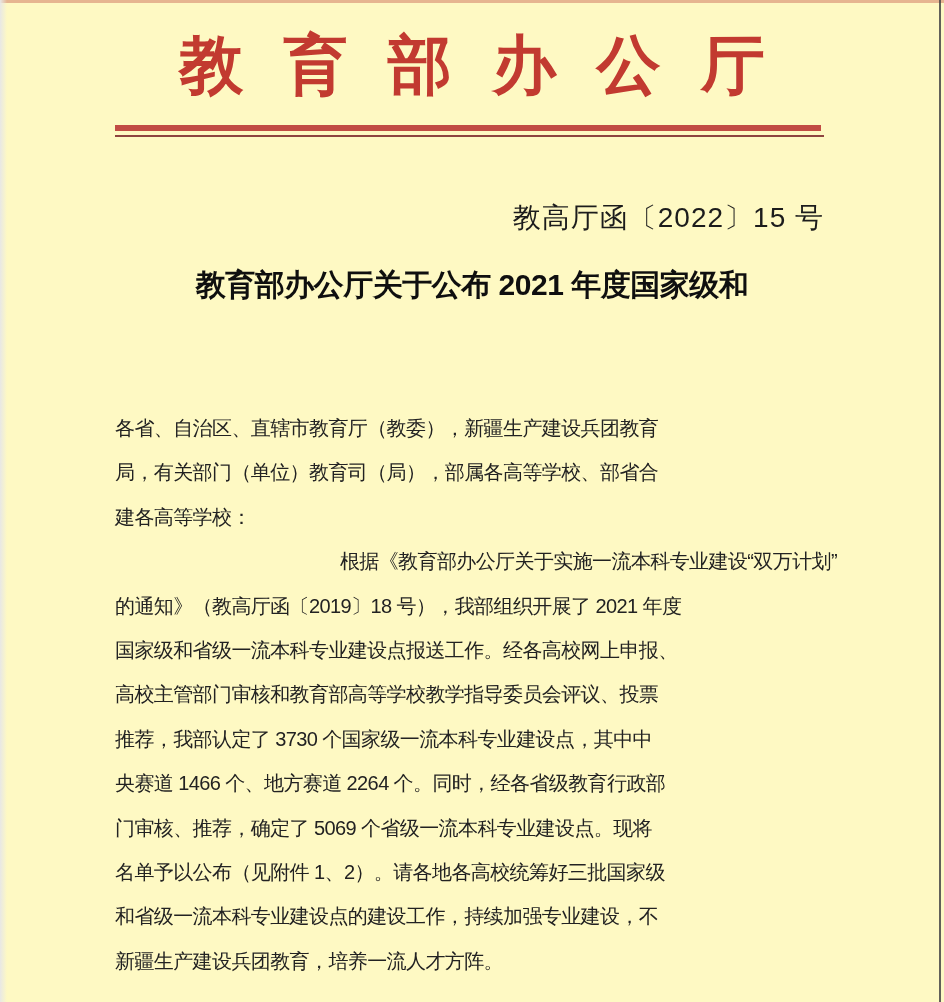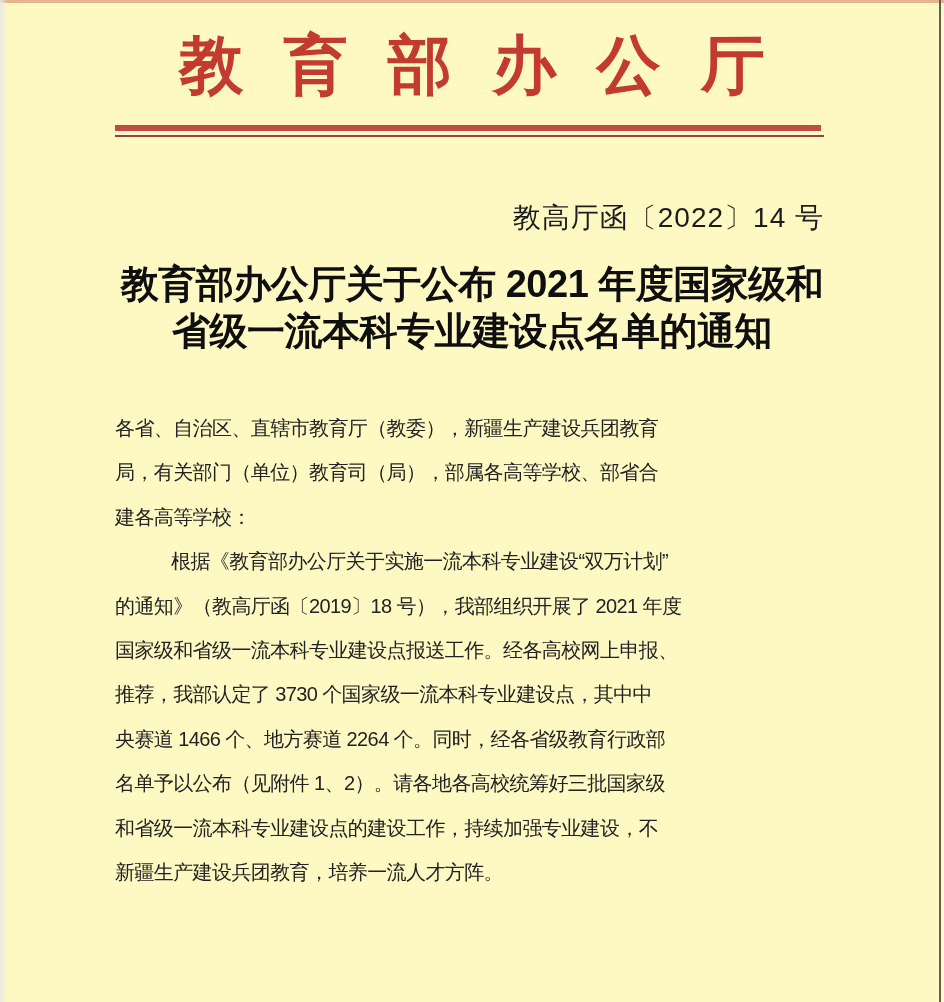--- a/index.html
+++ b/index.html
@@ -50,67 +50,68 @@
     font-size: 28px;
     color: #1c1c1c;
     letter-spacing: 1px;
     white-space: nowrap;
   }
   .title {
     position: absolute; top: 261px; left: 0; right: 0;
     text-align: center;
     font-weight: bold;
     color: #0f0f0f;
-    font-size: 38px;
+    font-size: 30px;
     line-height: 47px;
     letter-spacing: -0.5px;
   }
   .body-text {
     position: absolute; top: 406px; left: 115px; width: 722px;
     color: #222222;
     font-size: 20px;
   }
   .line {
     height: 44.4px;
     line-height: 44.4px;
     letter-spacing: -0.6px;
     white-space: nowrap;
   }
-  .line.indent { text-indent: 56px; }
+  .line.indent { text-indent: 56px; text-align: right; }
 </style>
 </head>
 <body>
 
 <div class="page">
 
   <div class="edge-top-red"></div>
   <div class="edge-left"></div>
 
   <h1 class="agency">教育部办公厅</h1>
 
   <div class="rule-thick"></div>
   <div class="rule-thin"></div>
 
-  <div class="doc-number">教高厅函〔2022〕14 号</div>
+  <div class="doc-number">教高厅函〔2022〕15 号</div>
 
   <div class="title">
     <div>教育部办公厅关于公布 2021 年度国家级和</div>
-    <div>省级一流本科专业建设点名单的通知</div>
   </div>
 
   <div class="body-text">
     <div class="line">各省、自治区、直辖市教育厅（教委），新疆生产建设兵团教育</div>
     <div class="line">局，有关部门（单位）教育司（局），部属各高等学校、部省合</div>
     <div class="line">建各高等学校：</div>
 
     <div class="line indent">根据《教育部办公厅关于实施一流本科专业建设“双万计划”</div>
     <div class="line">的通知》（教高厅函〔2019〕18 号），我部组织开展了 2021 年度</div>
     <div class="line">国家级和省级一流本科专业建设点报送工作。经各高校网上申报、</div>
+    <div class="line">高校主管部门审核和教育部高等学校教学指导委员会评议、投票</div>
     <div class="line">推荐，我部认定了 3730 个国家级一流本科专业建设点，其中中</div>
     <div class="line">央赛道 1466 个、地方赛道 2264 个。同时，经各省级教育行政部</div>
+    <div class="line">门审核、推荐，确定了 5069 个省级一流本科专业建设点。现将</div>
     <div class="line">名单予以公布（见附件 1、2）。请各地各高校统筹好三批国家级</div>
     <div class="line">和省级一流本科专业建设点的建设工作，持续加强专业建设，不</div>
     <div class="line">新疆生产建设兵团教育，培养一流人才方阵。</div>
   </div>
 
   <div class="edge-right-dark"></div>
 
 </div>
 
 </body></html>

